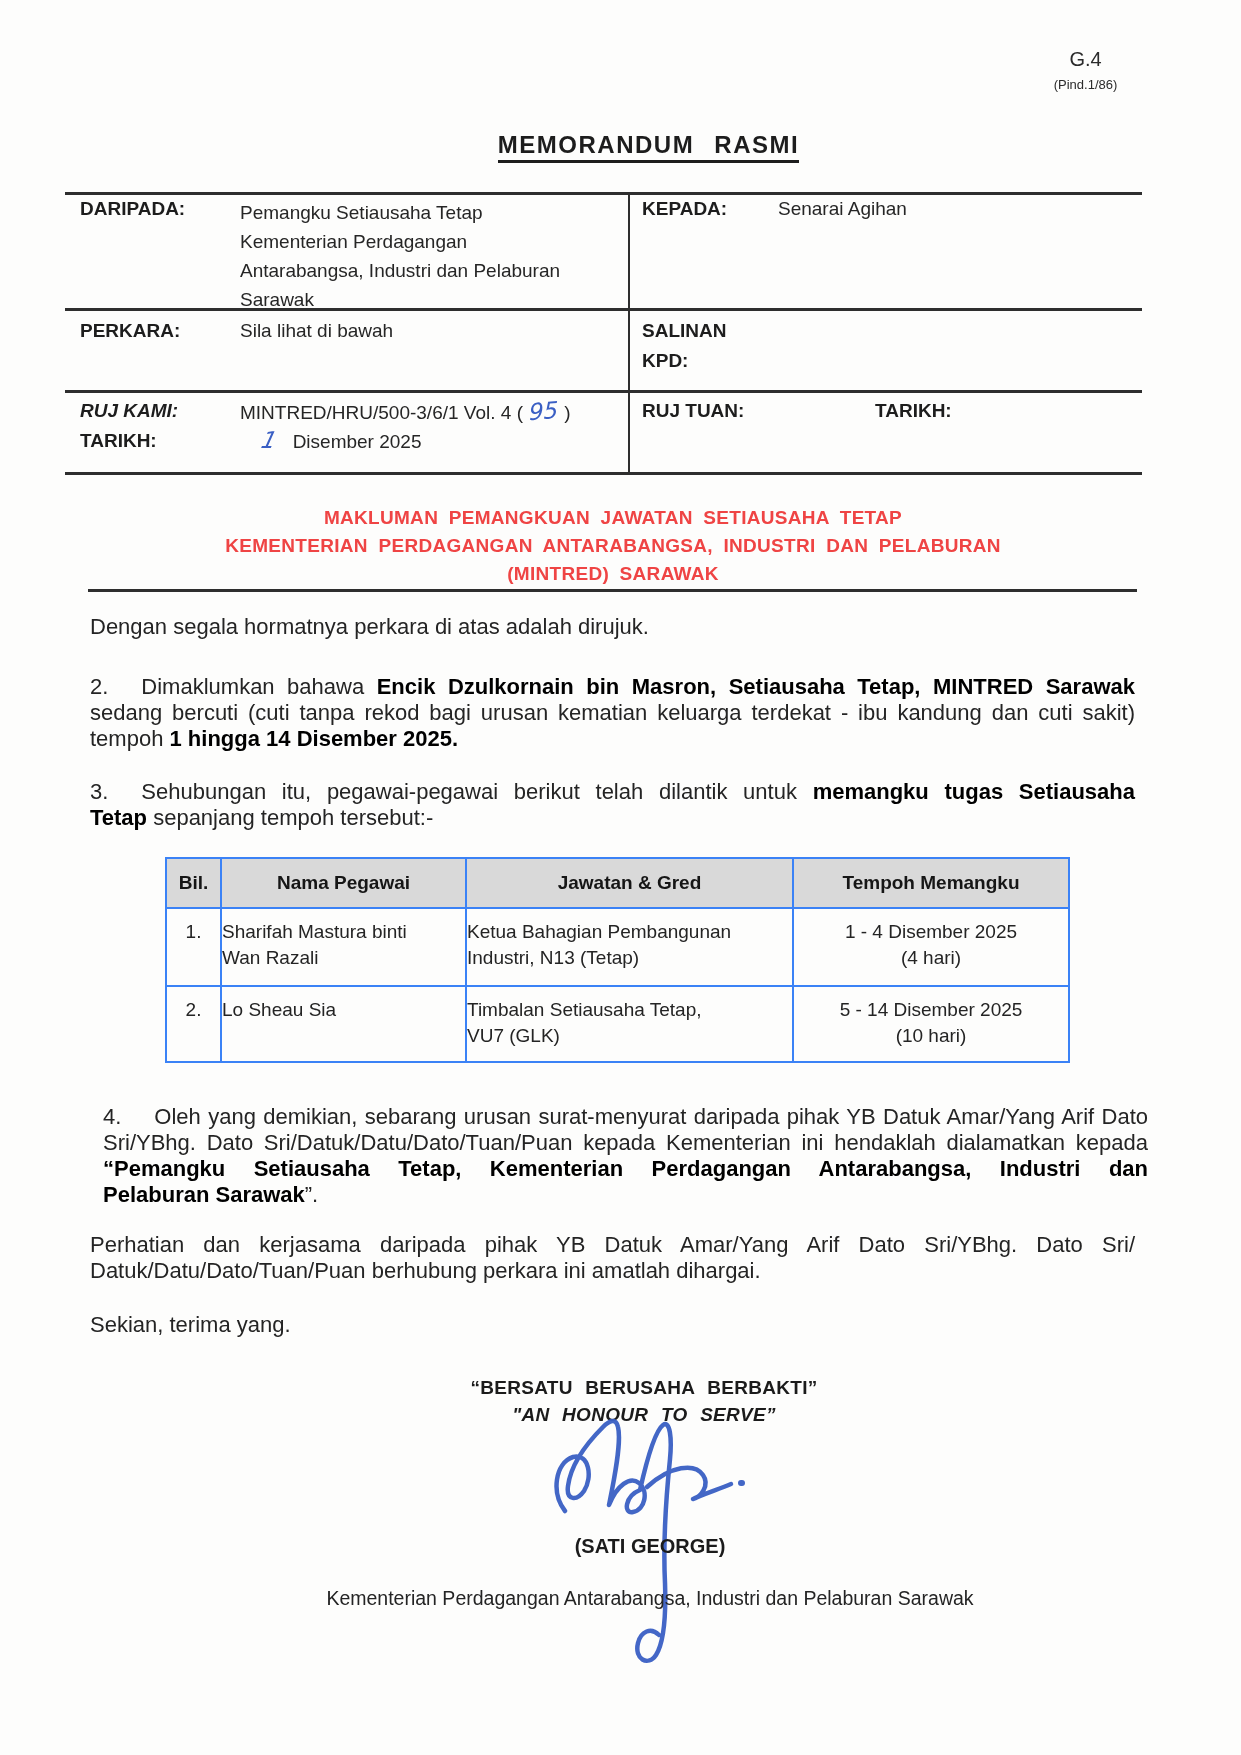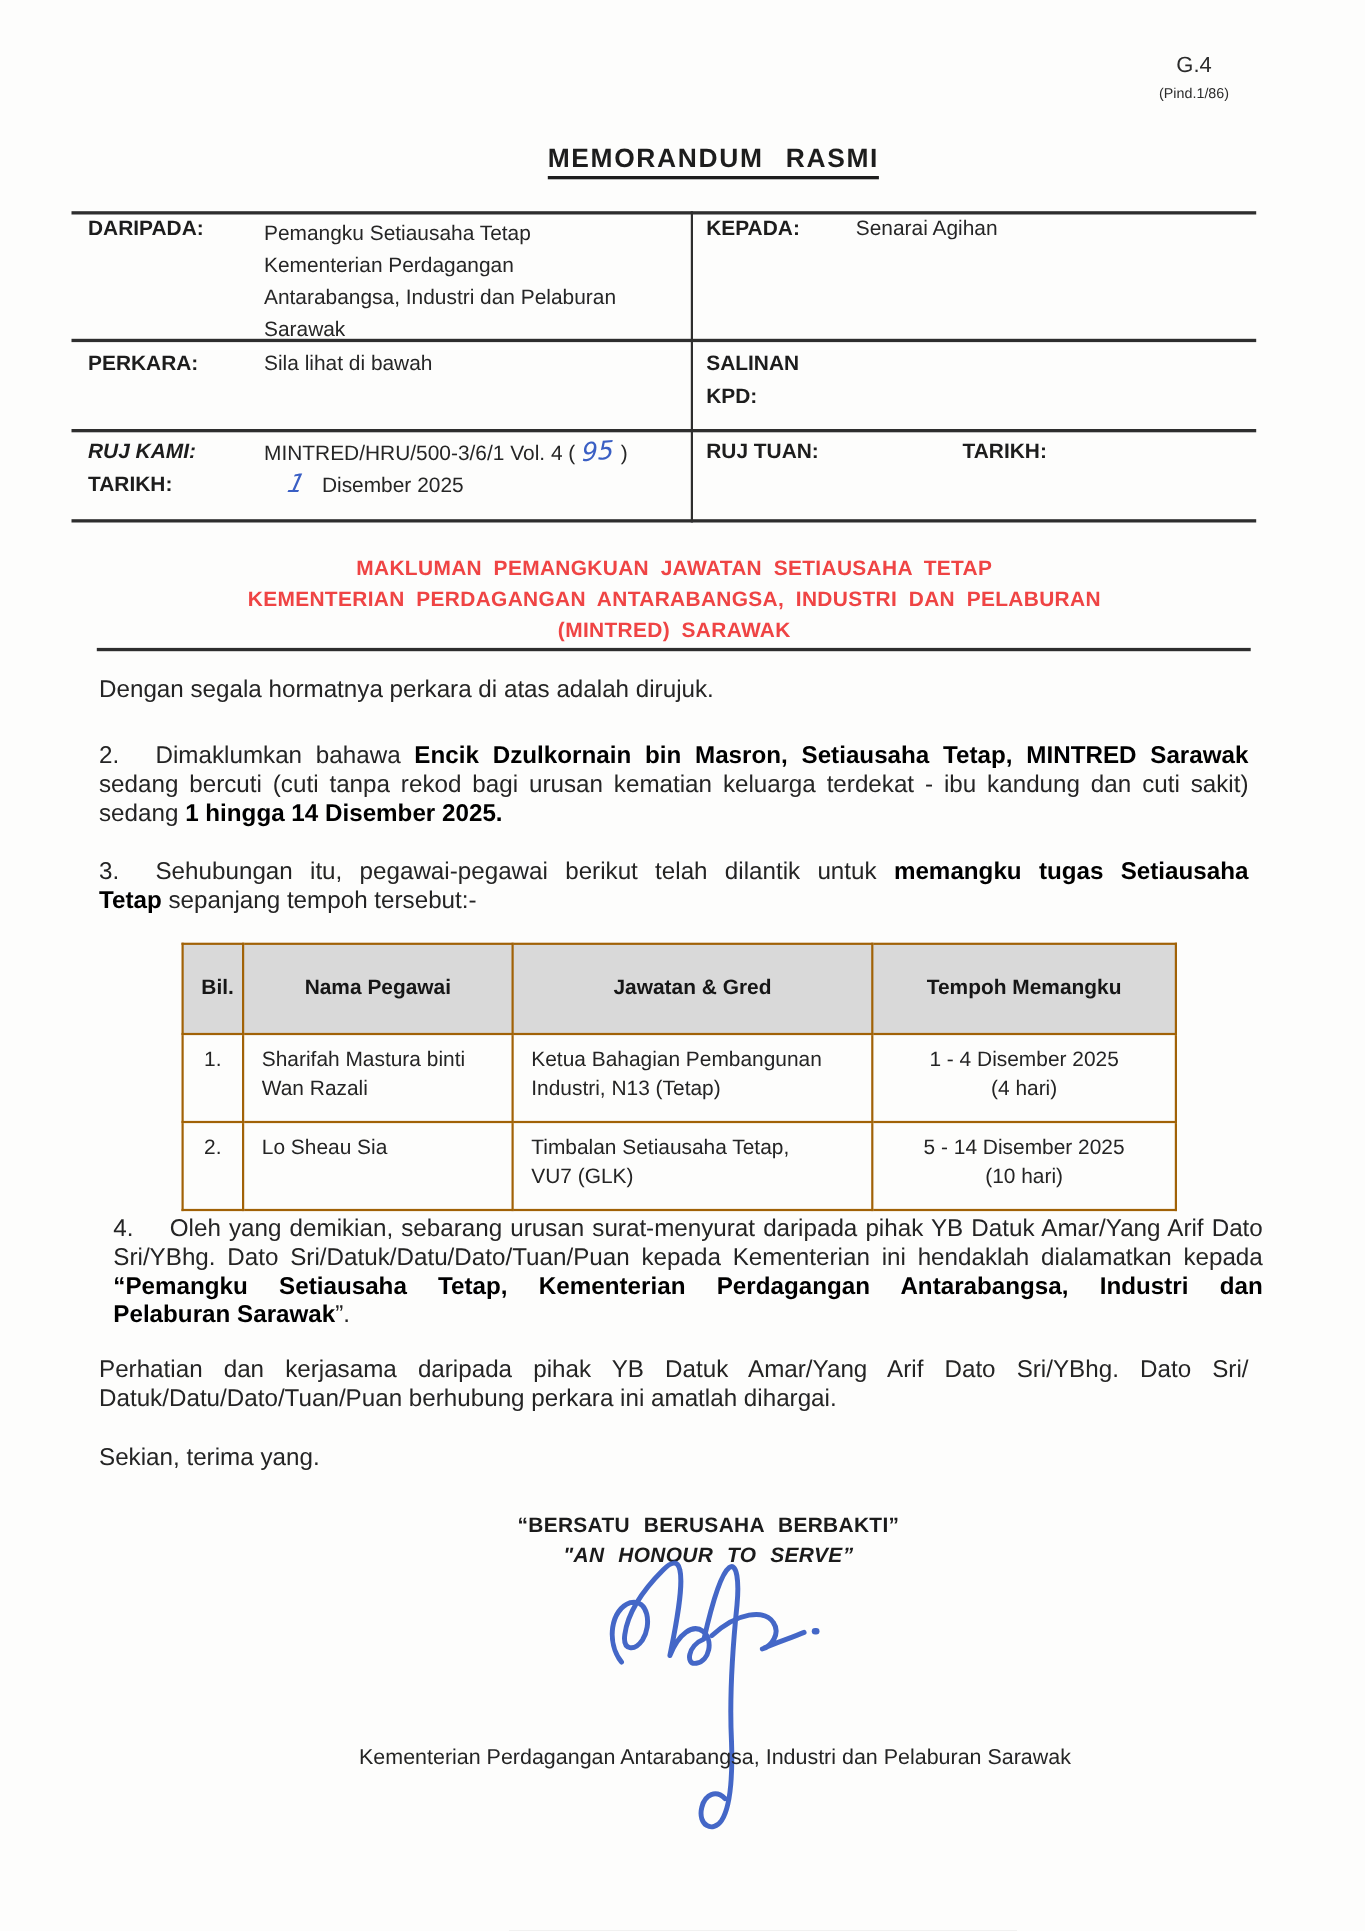--- a/index.html
+++ b/index.html
@@ -37,21 +37,21 @@
   }
   .bpara{font-size:22px;color:#242424;}
   .bline{height:26px;line-height:26px;text-align:left;}
   .bline.just{text-align:justify;text-align-last:justify;}
   .bline b{color:#000000;}
   table.officers{
     border-collapse:collapse;table-layout:fixed;
     font-size:19px;color:#242424;
   }
   table.officers th,table.officers td{
-    border:2px solid #a16207;padding:16px;vertical-align:top;
+    border:2px solid #3b82f6;padding:0;vertical-align:top;
   }
   table.officers th{
     background:#d9d9d9;font-weight:bold;color:#161616;
     text-align:center;vertical-align:middle;height:48px;
   }
   table.officers td{padding-top:10px;}
   td.c-bil{text-align:center;}
   td.c-nama,td.c-jaw{padding-left:13px;padding-right:6px;}
   td.c-tem{text-align:center;}
   .cellline{height:26px;line-height:26px;}
@@ -116,21 +116,21 @@
   </div>
   <div class="abs rule" style="left:88px;top:589px;width:1049px;"></div>
 
   <div class="abs bpara" style="left:90px;top:614px;width:1045px;">
     <div class="bline">Dengan segala hormatnya perkara di atas adalah dirujuk.</div>
   </div>
 
   <div class="abs bpara" style="left:90px;top:674px;width:1045px;">
     <div class="bline just"><span>2.   Dimaklumkan bahawa </span><b>Encik Dzulkornain bin Masron, Setiausaha Tetap, MINTRED Sarawak</b></div>
     <div class="bline just"><span>sedang bercuti (cuti tanpa rekod bagi urusan kematian keluarga terdekat - ibu kandung dan cuti sakit)</span></div>
-    <div class="bline"><span>sedang </span><b>1 hingga 14 Disember 2025.</b></div>
+    <div class="bline"><span>tempoh </span><b>1 hingga 14 Disember 2025.</b></div>
   </div>
 
   <div class="abs bpara" style="left:90px;top:779px;width:1045px;">
     <div class="bline just"><span>3.   Sehubungan itu, pegawai-pegawai berikut telah dilantik untuk </span><b>memangku tugas Setiausaha</b></div>
     <div class="bline"><b>Tetap</b><span> sepanjang tempoh tersebut:-</span></div>
   </div>
 
   <table class="officers abs" style="left:165px;top:857px;width:903px;">
     <colgroup>
         <col style="width:55px">
@@ -220,15 +220,16 @@
         C 113 274, 99 266, 103 250
         C 106 238, 116 234, 124 242"></path>
       <path d="M 112 94
         C 136 72, 160 70, 168 82
         C 175 92, 166 104, 158 106
         C 166 102, 184 96, 196 91"></path>
       <path d="M 206 90 L 207 90" stroke-width="6"></path>
     </g>
   </svg>
 
+  <div class="abs sig-name" style="left:100px;top:1533px;width:1100px;">(SATI GEORGE)</div>
   <div class="abs sig-line" style="left:100px;top:1585px;width:1100px;">Kementerian Perdagangan Antarabangsa, Industri dan Pelaburan Sarawak</div>
 
 </div>
 
 </body></html>

